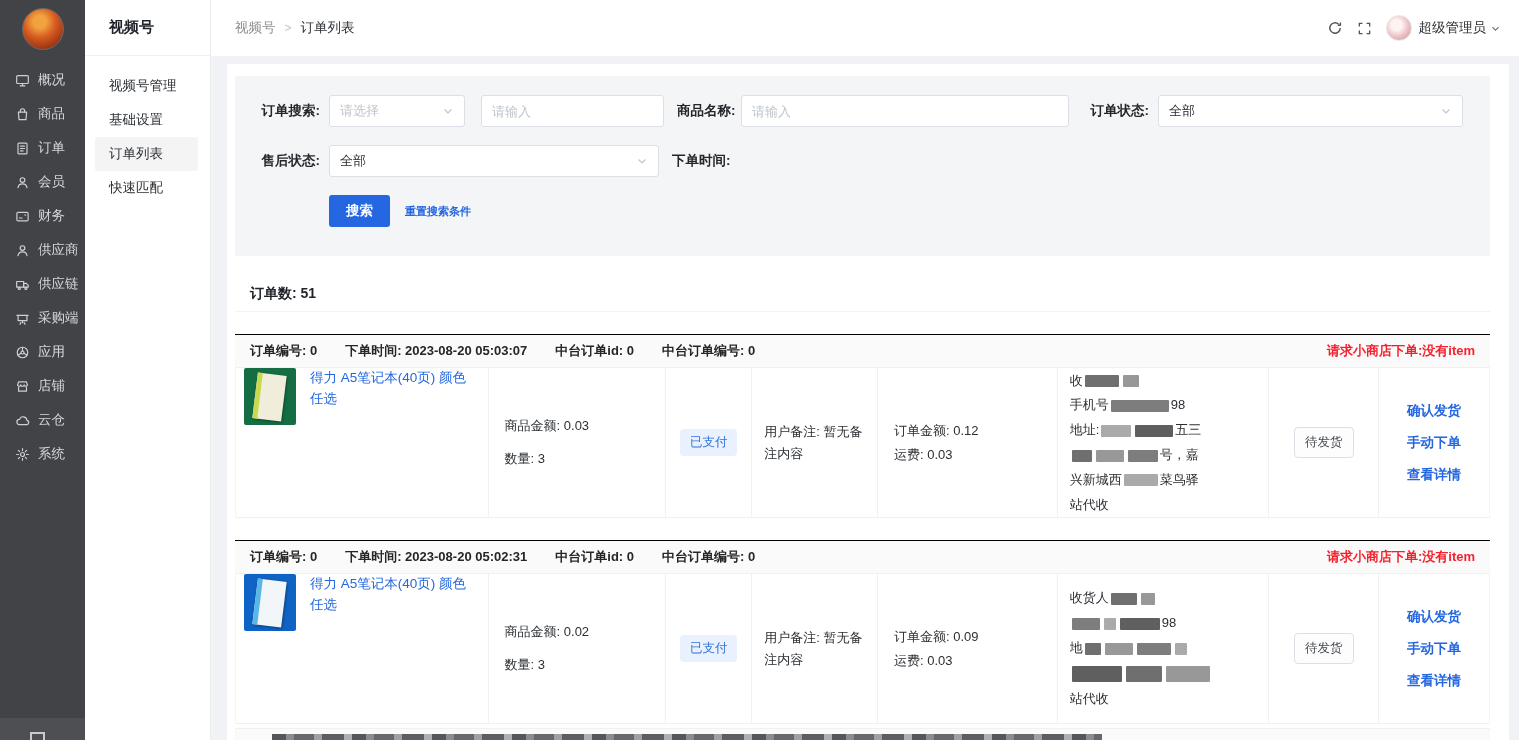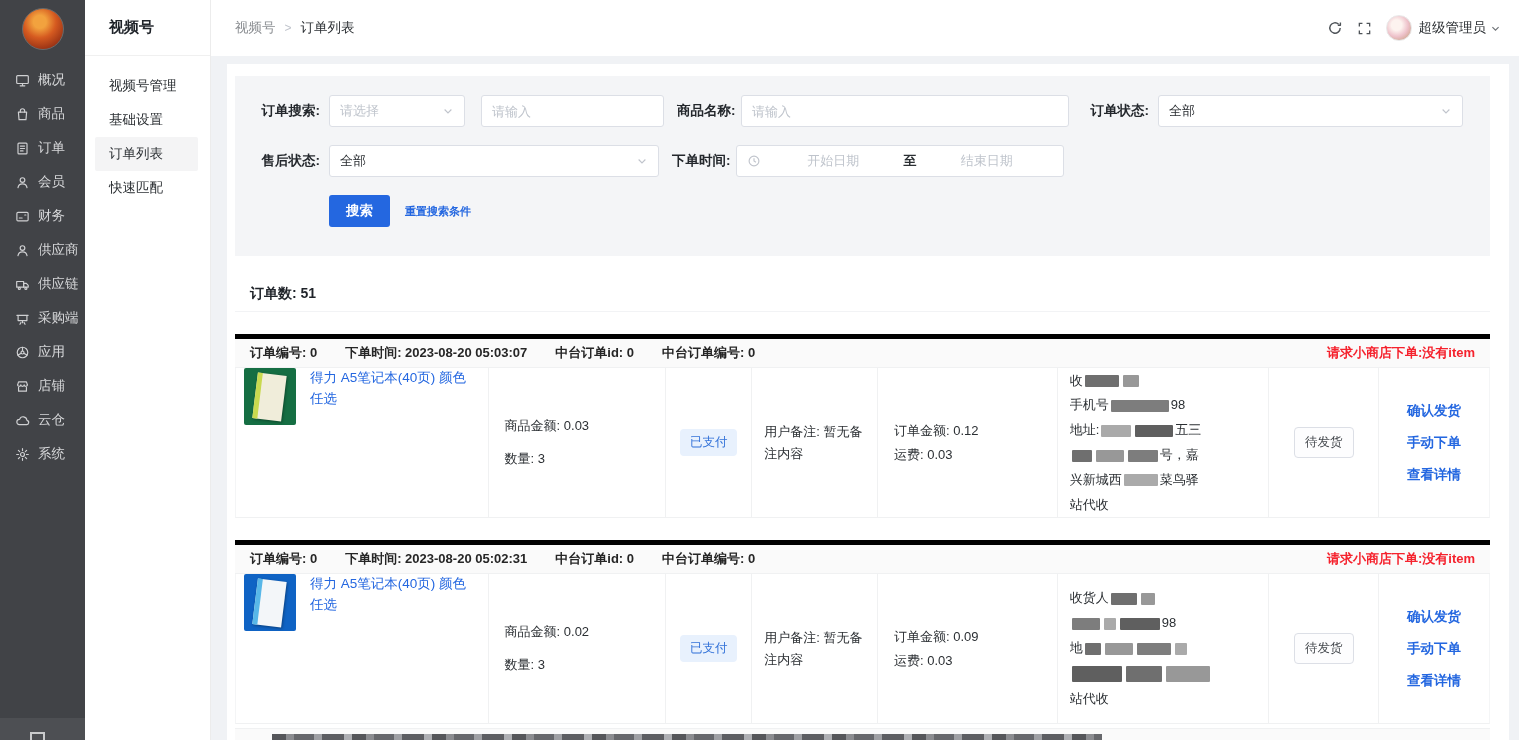--- a/index.html
+++ b/index.html
@@ -67,21 +67,21 @@
   .range .ph{color:var(--ph);flex:1;text-align:center}
   .range .to{color:#2b2f33;padding:0 4px;font-weight:600}
   .frow.actions{margin-left:79px}
   .btn-primary{background:var(--primary);color:#fff;border:none;height:32px;padding:0 17px;border-radius:3px;font-size:13.5px;font-weight:600;cursor:pointer;font-family:inherit}
   .reset-link{color:var(--primary);font-size:11px;font-weight:700;margin-left:15px;cursor:pointer}
 
   .count-row{margin-top:20px;height:36px;display:flex;align-items:center;padding-left:15px;font-size:14px;font-weight:700;color:#1f2329;border-bottom:1px solid #f2f3f5}
 
   
   .order-block{margin-top:22px}
-  .ord-head{height:34px;background:#fafafa;border-top:5px solid #000000;border-bottom:1px solid #f0f1f2;display:flex;align-items:center;padding:0 15px;font-size:13px;font-weight:700;color:#262626}
+  .ord-head{height:34px;background:#fafafa;border-top:1px solid #000000;border-bottom:1px solid #f0f1f2;display:flex;align-items:center;padding:0 15px;font-size:13px;font-weight:700;color:#262626}
   .metas{display:flex;gap:28px;white-space:nowrap}
   .warn{margin-left:auto;color:var(--danger);white-space:nowrap}
   .ord-body{display:flex;height:150px;border-bottom:1px solid #f0f1f2;border-left:1px solid #f4f5f6;border-right:1px solid #f4f5f6}
   .cell{border-right:1px solid #f0f1f2;display:flex;flex-direction:column;justify-content:center;font-size:13px;color:#2b2f33}
   .cell:last-child{border-right:none}
   .c1{width:253px;flex-direction:row;align-items:flex-start;padding-left:8px}
   .thumb{width:52px;height:57px;border-radius:2px;position:relative;overflow:hidden;flex-shrink:0;cursor:pointer}
   .thumb .cover{position:absolute;left:11px;top:6px;width:29px;height:46px;transform:rotate(7deg);border-left:5px solid transparent;box-shadow:1px 1px 3px rgba(0,0,0,.35)}
   .prod-link{color:var(--primary);margin-left:14px;font-size:13.5px;line-height:1.55;cursor:pointer;padding-right:10px}
   .c2{width:178px;padding-left:16px;gap:15px}
@@ -297,31 +297,20 @@
             <span class="flabel">售后状态:</span>
             <div class="ctl select w-sel3">
               <span class="val">全部</span>
               <span class="car">
                   <svg width="12" height="12" viewBox="0 0 16 16" fill="none" stroke="currentColor" stroke-width="1.5">
                     <path d="M3.5 6l4.5 4.5L12.5 6"></path>
                   </svg>
                 </span>
             </div>
             <span class="flabel sm">下单时间:</span>
-            <div class="ctl range">
-              <span class="clk">
-                  <svg width="14" height="14" viewBox="0 0 16 16" fill="none" stroke="currentColor" stroke-width="1.3">
-                    <circle cx="8" cy="8" r="5.6"></circle>
-                    <path d="M8 4.8V8l2.2 1.4"></path>
-                  </svg>
-                </span>
-              <span class="ph">开始日期</span>
-              <span class="to">至</span>
-              <span class="ph">结束日期</span>
-            </div>
           </div>
           <div class="frow actions">
             <button class="btn-primary">搜索</button>
             <span class="reset-link">重置搜索条件</span>
           </div>
         </div>
 
         <div class="count-row">订单数: 51</div>
 
         <div id="order-list">

